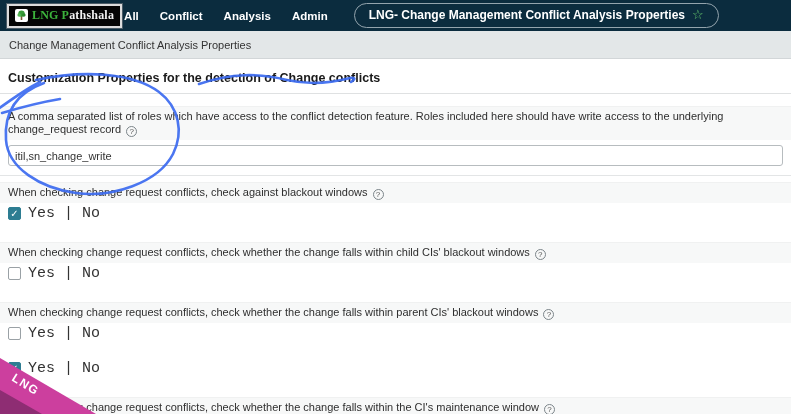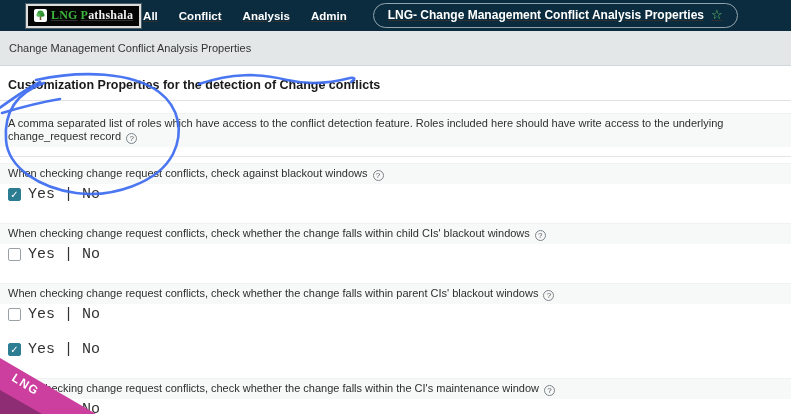--- a/index.html
+++ b/index.html
@@ -5,21 +5,21 @@
   * { box-sizing: border-box; margin: 0; padding: 0; }
   html,body { width:791px; height:414px; overflow:hidden; }
   body {
     font-family:"Liberation Sans", sans-serif;
     background:#fff; color:#2f2f2f; position:relative;
   }
 
   
   .header {
     height:31px; background:var(--header_bg,#0b2c3e);
-    display:flex; align-items:center; padding-left:26px;text-decoration:underline;
+    display:flex; align-items:center; padding-left:7px;
   }
   .logo-box {
     background:#050505; border:2px solid #dcdcdc; outline:1px solid #4a5b66;
     height:24px; display:flex; align-items:center; gap:4px; padding:0 6px;
     cursor:pointer;
   }
   .logo-icon { width:13px; height:13px; background:#fff; border-radius:2px; display:flex; align-items:center; justify-content:center; }
   .logo-text { font-family:"Liberation Serif", serif; font-weight:bold; font-size:12px; letter-spacing:.2px; white-space:nowrap; }
   .logo-text .green { color:var(--logo_green,#3cb33c); }
   .logo-text .white { color:#f2f2f2; }
@@ -30,21 +30,21 @@
   }
   .title-pill {
     margin-left:24px; border:1px solid #93a4ad; border-radius:14px;
     padding:4px 14px 5px; display:flex; align-items:center; gap:7px; cursor:pointer;
   }
   .title-pill .pill-label { color:#fff; font-size:12px; font-weight:bold; white-space:nowrap; }
   .title-pill .star { color:var(--star_green,#66c96e); font-size:13px; line-height:10px; }
 
   
   .breadcrumb-bar {
-    height:35px; background:#e3e7e8; border-bottom:1px solid #d2d6d8;
+    height:28px; background:#e3e7e8; border-bottom:1px solid #d2d6d8;
     display:flex; align-items:center; padding-left:9px;
     font-size:11px; color:#333;
   }
 
   
   .content { position:relative; }
   .page-heading {
     margin:12px 8px 0; font-size:12.5px; font-weight:bold; color:#1a1a1a;
   }
   .rule { border:none; border-top:1px solid #dfe1e2; margin-top:8px; }
@@ -118,20 +118,21 @@
 </div>
 
 <div class="content">
   <div class="page-heading">Customization Properties for the detection of Change conflicts</div>
   <hr class="rule">
 
   <div>
     <div class="prop-label">
       <span>A comma separated list of roles which have access to the conflict detection feature. Roles included here should have write access to the underlying change_request record</span><span class="help">?</span>
     </div>
+    <input class="text-input" type="text" value="itil,sn_change_write" style="">
   </div>
 
   <hr class="rule2">
 
   <div class="cb-section">
     <div class="prop-label">
       <span>When checking change request conflicts, check against blackout windows</span><span class="help">?</span>
     </div>
     <div class="cb-row">
       <span class="checkbox checked">

